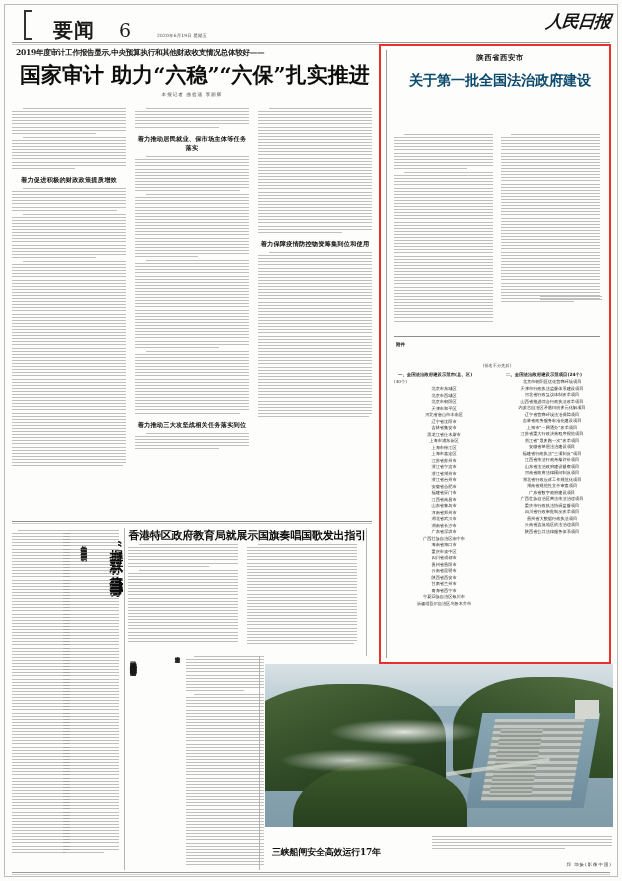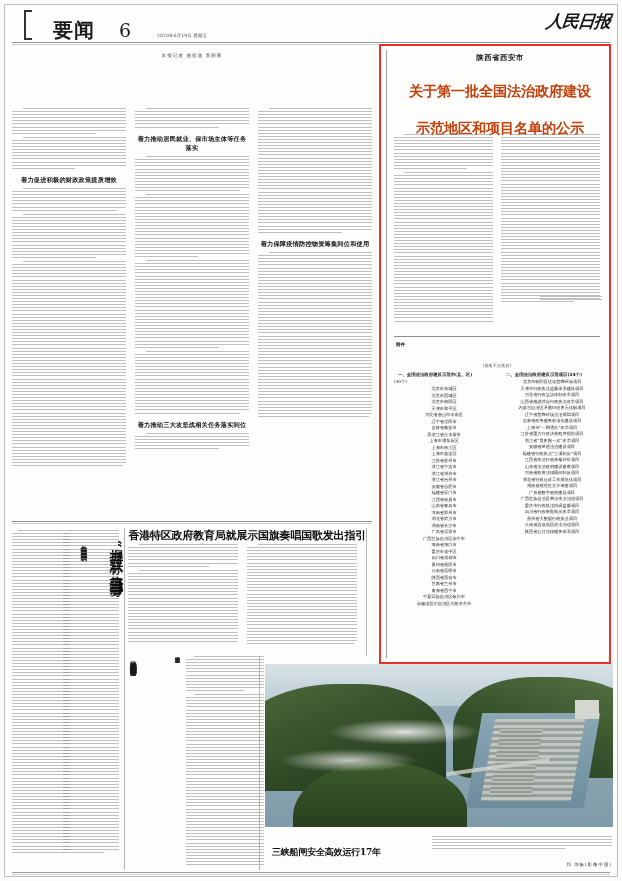--- a/index.html
+++ b/index.html
@@ -118,22 +118,22 @@
     border-left:1px solid #9b9b9b;
     padding-left:7px;box-sizing:border-box;
   }
   .notice-org{
     font-family:"DejaVu Serif","Liberation Serif",serif;
     font-size:7.4px;font-weight:bold;text-align:center;color:#151515;
     margin-top:3px;letter-spacing:.5px;
   }
   .notice-title{
     font-family:"DejaVu Serif","Liberation Serif",serif;
-    font-size:14.2px;font-weight:bold;text-align:center;color:#c2410c;
-    line-height:1.28;margin-top:19px;letter-spacing:-0.2px;white-space:nowrap;
+    font-size:14.2px;font-weight:bold;text-align:center;color:#0c4a6e;
+    line-height:1.28;margin-top:8px;letter-spacing:-0.2px;white-space:nowrap;
   }
   .notice-body{
     position:absolute;left:7px;top:84px;width:206px;height:190px;
     display:flex;gap:8px;
   }
   .notice-body .tcol{width:99px;}
   .notice-sign{
     position:absolute;right:4px;top:246px;width:84px;text-align:right;
   }
   .notice-sign .tline{background:#8c8c8c;margin-left:auto;}
@@ -315,20 +315,22 @@
       <div class="mh-section">要闻</div>
       <div class="mh-num">6</div>
       <div class="mh-date">2020年6月19日 星期五</div>
     </div>
     <div class="mh-logo">人民日报</div>
   </div>
   <div class="mh-rule"></div>
   <div class="mh-rule2"></div>
 
   <div class="lead">
+    <div class="lead-shoulder">2019年度审计工作报告显示,中央预算执行和其他财政收支情况总体较好——</div>
+    <div class="lead-title">国家审计 助力“六稳”“六保”扎实推进</div>
     <div class="lead-byline">本报记者 曲哲涵 李丽辉</div>
   </div>
 
   <div class="lead-cols">
 
     <div class="lead-col tcol">
       <div class="tpara">
         <div class="tline s1"></div>
           <div class="tline s1"></div>
           <div class="tline s1"></div>
@@ -667,21 +669,20 @@
       </div>
     </div>
   </div>
 
   <div class="div-h1"></div>
   <div class="div-h2"></div>
 
   <div class="notice">
     <div class="notice-org">陕西省西安市</div>
     <div class="notice-title">关于第一批全国法治政府建设</div>
-    <div class="notice-title">示范地区和项目名单的公示</div>
 
     <div class="notice-body">
       <div class="tcol">
         <div class="tpara">
           <div class="tline s1"></div>
             <div class="tline s1"></div>
             <div class="tline s1"></div>
           <div class="tline s1"></div>
             <div class="tline s1"></div>
             <div class="tline s1"></div>

